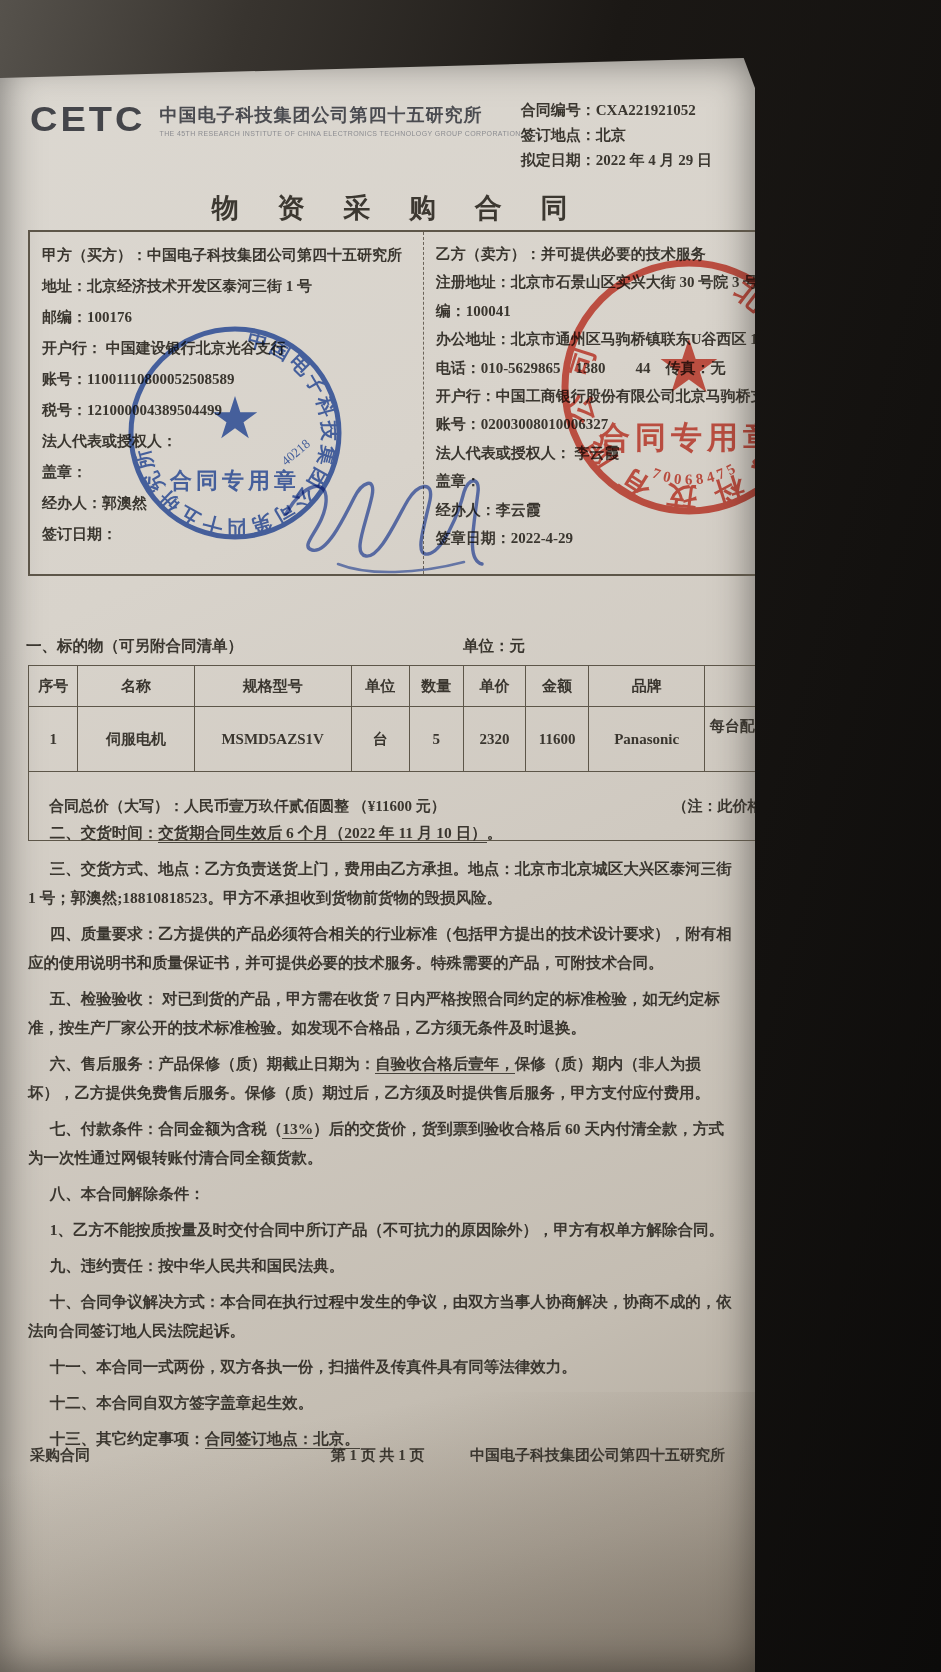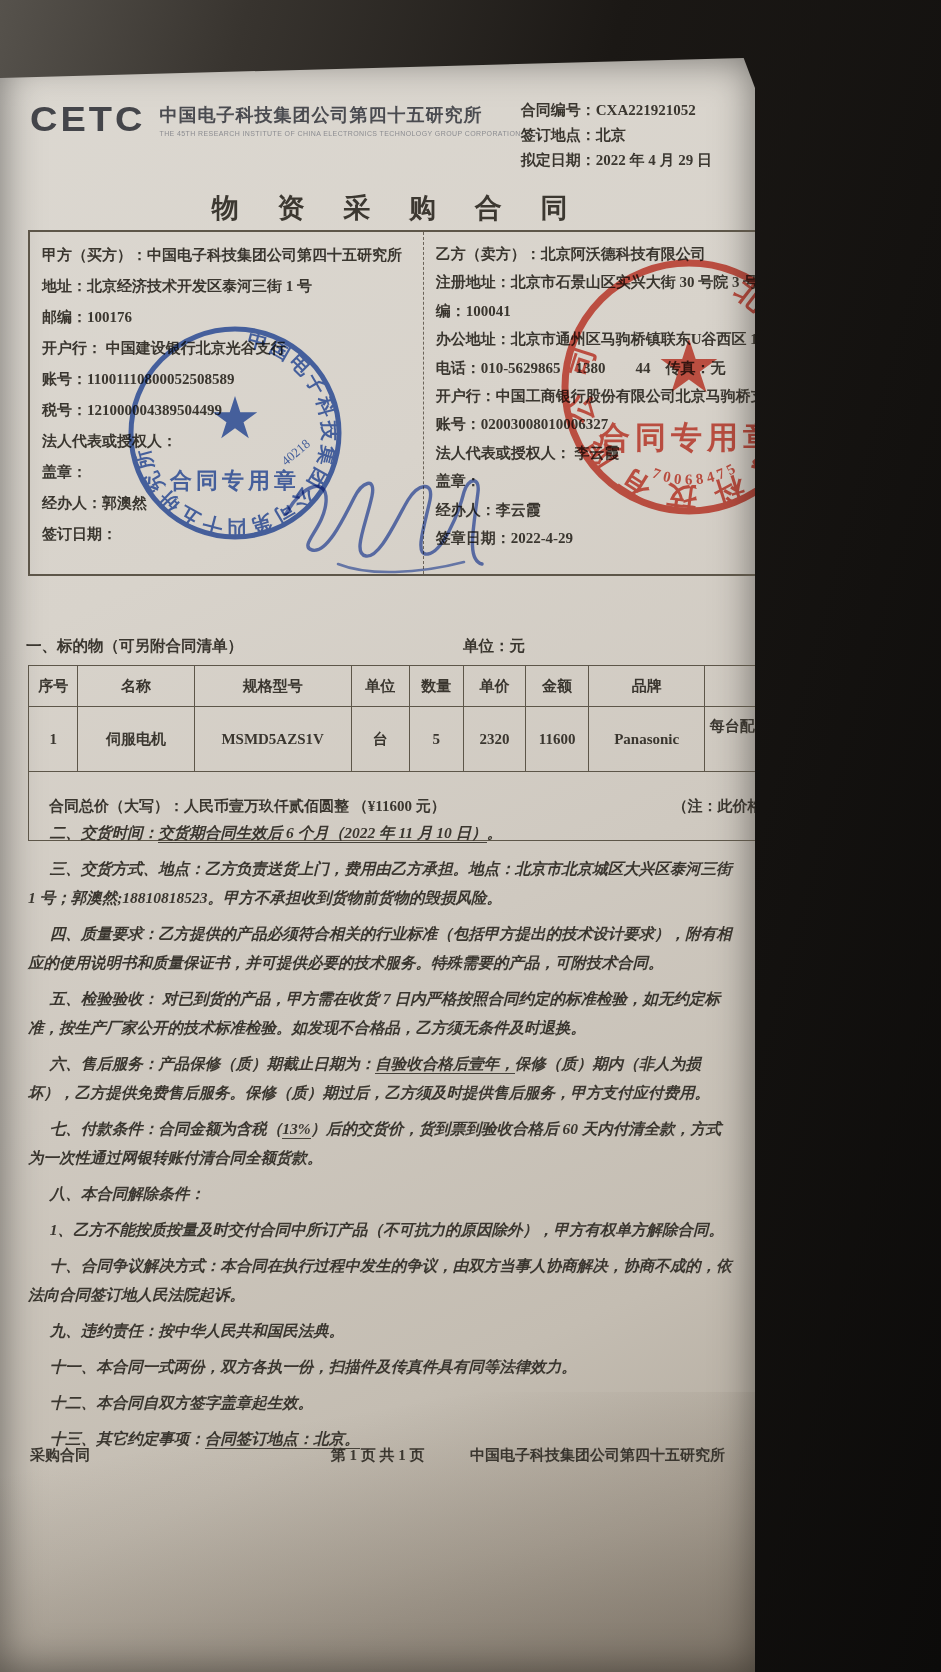--- a/index.html
+++ b/index.html
@@ -60,21 +60,21 @@
   table.items thead th{height:36px;}
   table.items tbody td{height:60px;line-height:26px;}
   table.items th:nth-child(1){width:5.5%;} table.items th:nth-child(2){width:13%;}
   table.items th:nth-child(3){width:17.5%;}table.items th:nth-child(4){width:6.5%;}
   table.items th:nth-child(5){width:6%;}  table.items th:nth-child(6){width:7%;}
   table.items th:nth-child(7){width:7%;}  table.items th:nth-child(8){width:13%;}
   .total-cell{height:48px;text-align:left !important;padding:4px 20px !important;}
   .total-flex{display:flex;align-items:center;}
   .total-note{margin-left:auto;margin-right:14px;}
   
-  .terms{position:absolute;left:28px;top:760px;right:22px;font-style:italic;}
+  .terms{position:absolute;left:28px;top:760px;right:22px;}
   .term{margin:0 0 7px 0;font-size:15.5px;line-height:29px;font-weight:600;text-indent:1.4em;color:#3a362f;}
   .u{border-bottom:1.5px solid #46423a;padding-bottom:1px;}
   
   .pfooter{position:absolute;left:30px;right:30px;top:1388px;display:flex;font-size:15px;font-weight:600;}
   .pf-center{position:absolute;left:0;width:100%;text-align:center;}
   .pf-left{position:relative;z-index:1;}
   .pf-right{margin-left:auto;position:relative;z-index:1;}
   
   .stamp{position:absolute;mix-blend-mode:multiply;opacity:.82;pointer-events:none;}
   .stamp-blue{left:118px;top:258px;width:234px;height:234px;}
@@ -110,21 +110,21 @@
         <div class="pline">邮编：100176</div>
         <div class="pline">开户行： 中国建设银行北京光谷支行</div>
         <div class="pline">账号：11001110800052508589</div>
         <div class="pline">税号：121000004389504499</div>
         <div class="pline">法人代表或授权人：</div>
         <div class="pline">盖章：</div>
         <div class="pline">经办人：郭澳然</div>
         <div class="pline">签订日期：</div>
       </div>
     <div class="party-cell party-b">
-        <div class="pline">乙方（卖方）：北京阿沃德科技有限公司</div>
+        <div class="pline">乙方（卖方）：并可提供必要的技术服务</div>
         <div class="pline">注册地址：北京市石景山区实兴大街 30 号院 3 号楼 2 层 A-0773 房间，邮编：100041</div>
         <div class="pline">办公地址：北京市通州区马驹桥镇联东U谷西区 11b 栋</div>
         <div class="pline">电话：010-5629865　1380　　44　传真：无</div>
         <div class="pline">开户行：中国工商银行股份有限公司北京马驹桥支行</div>
         <div class="pline">账号：02003008010006327</div>
         <div class="pline">法人代表或授权人： 李云霞</div>
         <div class="pline">盖章：</div>
         <div class="pline">经办人：李云霞</div>
         <div class="pline">签章日期：2022-4-29</div>
       </div>
@@ -176,22 +176,22 @@
 
   <div class="terms">
       <p class="term"><span>二、交货时间：</span><span class="u">交货期合同生效后 6 个月（2022 年 11 月 10 日）</span><span>。</span></p>
       <p class="term"><span>三、交货方式、地点：乙方负责送货上门，费用由乙方承担。地点：北京市北京城区大兴区泰河三街 1 号；郭澳然;18810818523。甲方不承担收到货物前货物的毁损风险。</span></p>
       <p class="term"><span>四、质量要求：乙方提供的产品必须符合相关的行业标准（包括甲方提出的技术设计要求），附有相应的使用说明书和质量保证书，并可提供必要的技术服务。特殊需要的产品，可附技术合同。</span></p>
       <p class="term"><span>五、检验验收： 对已到货的产品，甲方需在收货 7 日内严格按照合同约定的标准检验，如无约定标准，按生产厂家公开的技术标准检验。如发现不合格品，乙方须无条件及时退换。</span></p>
       <p class="term"><span>六、售后服务：产品保修（质）期截止日期为：</span><span class="u">自验收合格后壹年，</span><span>保修（质）期内（非人为损坏），乙方提供免费售后服务。保修（质）期过后，乙方须及时提供售后服务，甲方支付应付费用。</span></p>
       <p class="term"><span>七、付款条件：合同金额为含税（</span><span class="u">13%</span><span>）后的交货价，货到票到验收合格后 60 天内付清全款，方式为一次性通过网银转账付清合同全额货款。</span></p>
       <p class="term"><span>八、本合同解除条件：</span></p>
       <p class="term"><span>1、乙方不能按质按量及时交付合同中所订产品（不可抗力的原因除外），甲方有权单方解除合同。</span></p>
+      <p class="term"><span>九、违约责任：按中华人民共和国民法典。</span></p>
       <p class="term"><span>十、合同争议解决方式：本合同在执行过程中发生的争议，由双方当事人协商解决，协商不成的，依法向合同签订地人民法院起诉。</span></p>
-      <p class="term"><span>九、违约责任：按中华人民共和国民法典。</span></p>
       <p class="term"><span>十一、本合同一式两份，双方各执一份，扫描件及传真件具有同等法律效力。</span></p>
       <p class="term"><span>十二、本合同自双方签字盖章起生效。</span></p>
       <p class="term"><span>十三、其它约定事项：</span><span class="u">合同签订地点：北京。</span></p>
     </div>
 
   <div class="pfooter ink">
     <span class="pf-center">第 1 页 共 1 页</span>
     <span class="pf-left">采购合同</span>
     <span class="pf-right">中国电子科技集团公司第四十五研究所</span>
   </div>

